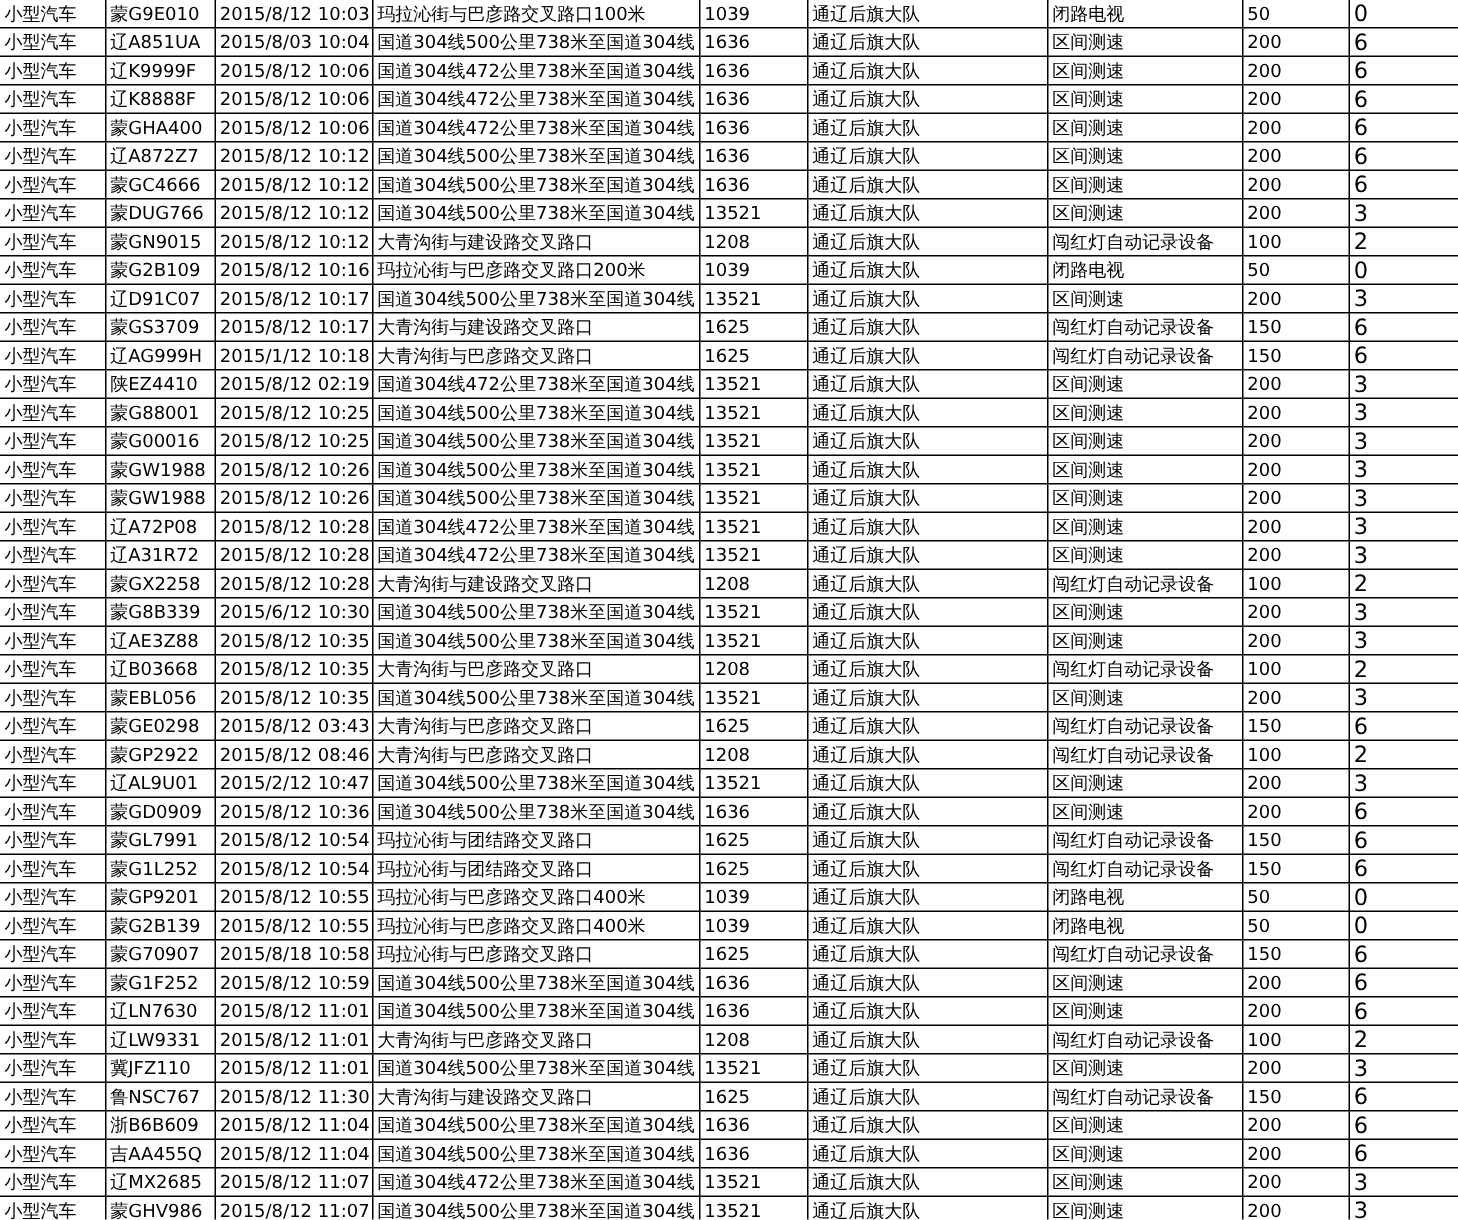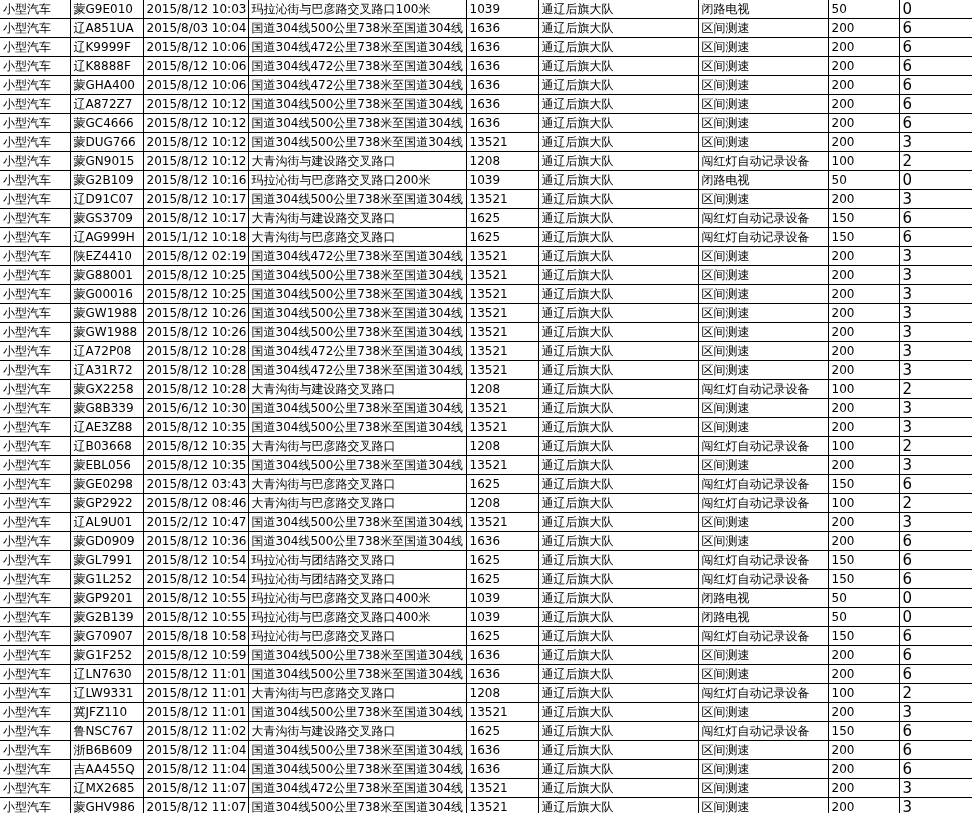--- a/index.html
+++ b/index.html
@@ -466,21 +466,21 @@
         <td>国道304线500公里738米至国道304线</td>
         <td>13521</td>
         <td>通辽后旗大队</td>
         <td>区间测速</td>
         <td>200</td>
         <td>3</td>
       </tr>
       <tr>
         <td>小型汽车</td>
         <td>鲁NSC767</td>
-        <td>2015/8/12 11:02</td>
+        <td>2015/8/12 11:30</td>
         <td>大青沟街与建设路交叉路口</td>
         <td>1625</td>
         <td>通辽后旗大队</td>
         <td>闯红灯自动记录设备</td>
         <td>150</td>
         <td>6</td>
       </tr>
       <tr>
         <td>小型汽车</td>
         <td>浙B6B609</td>

